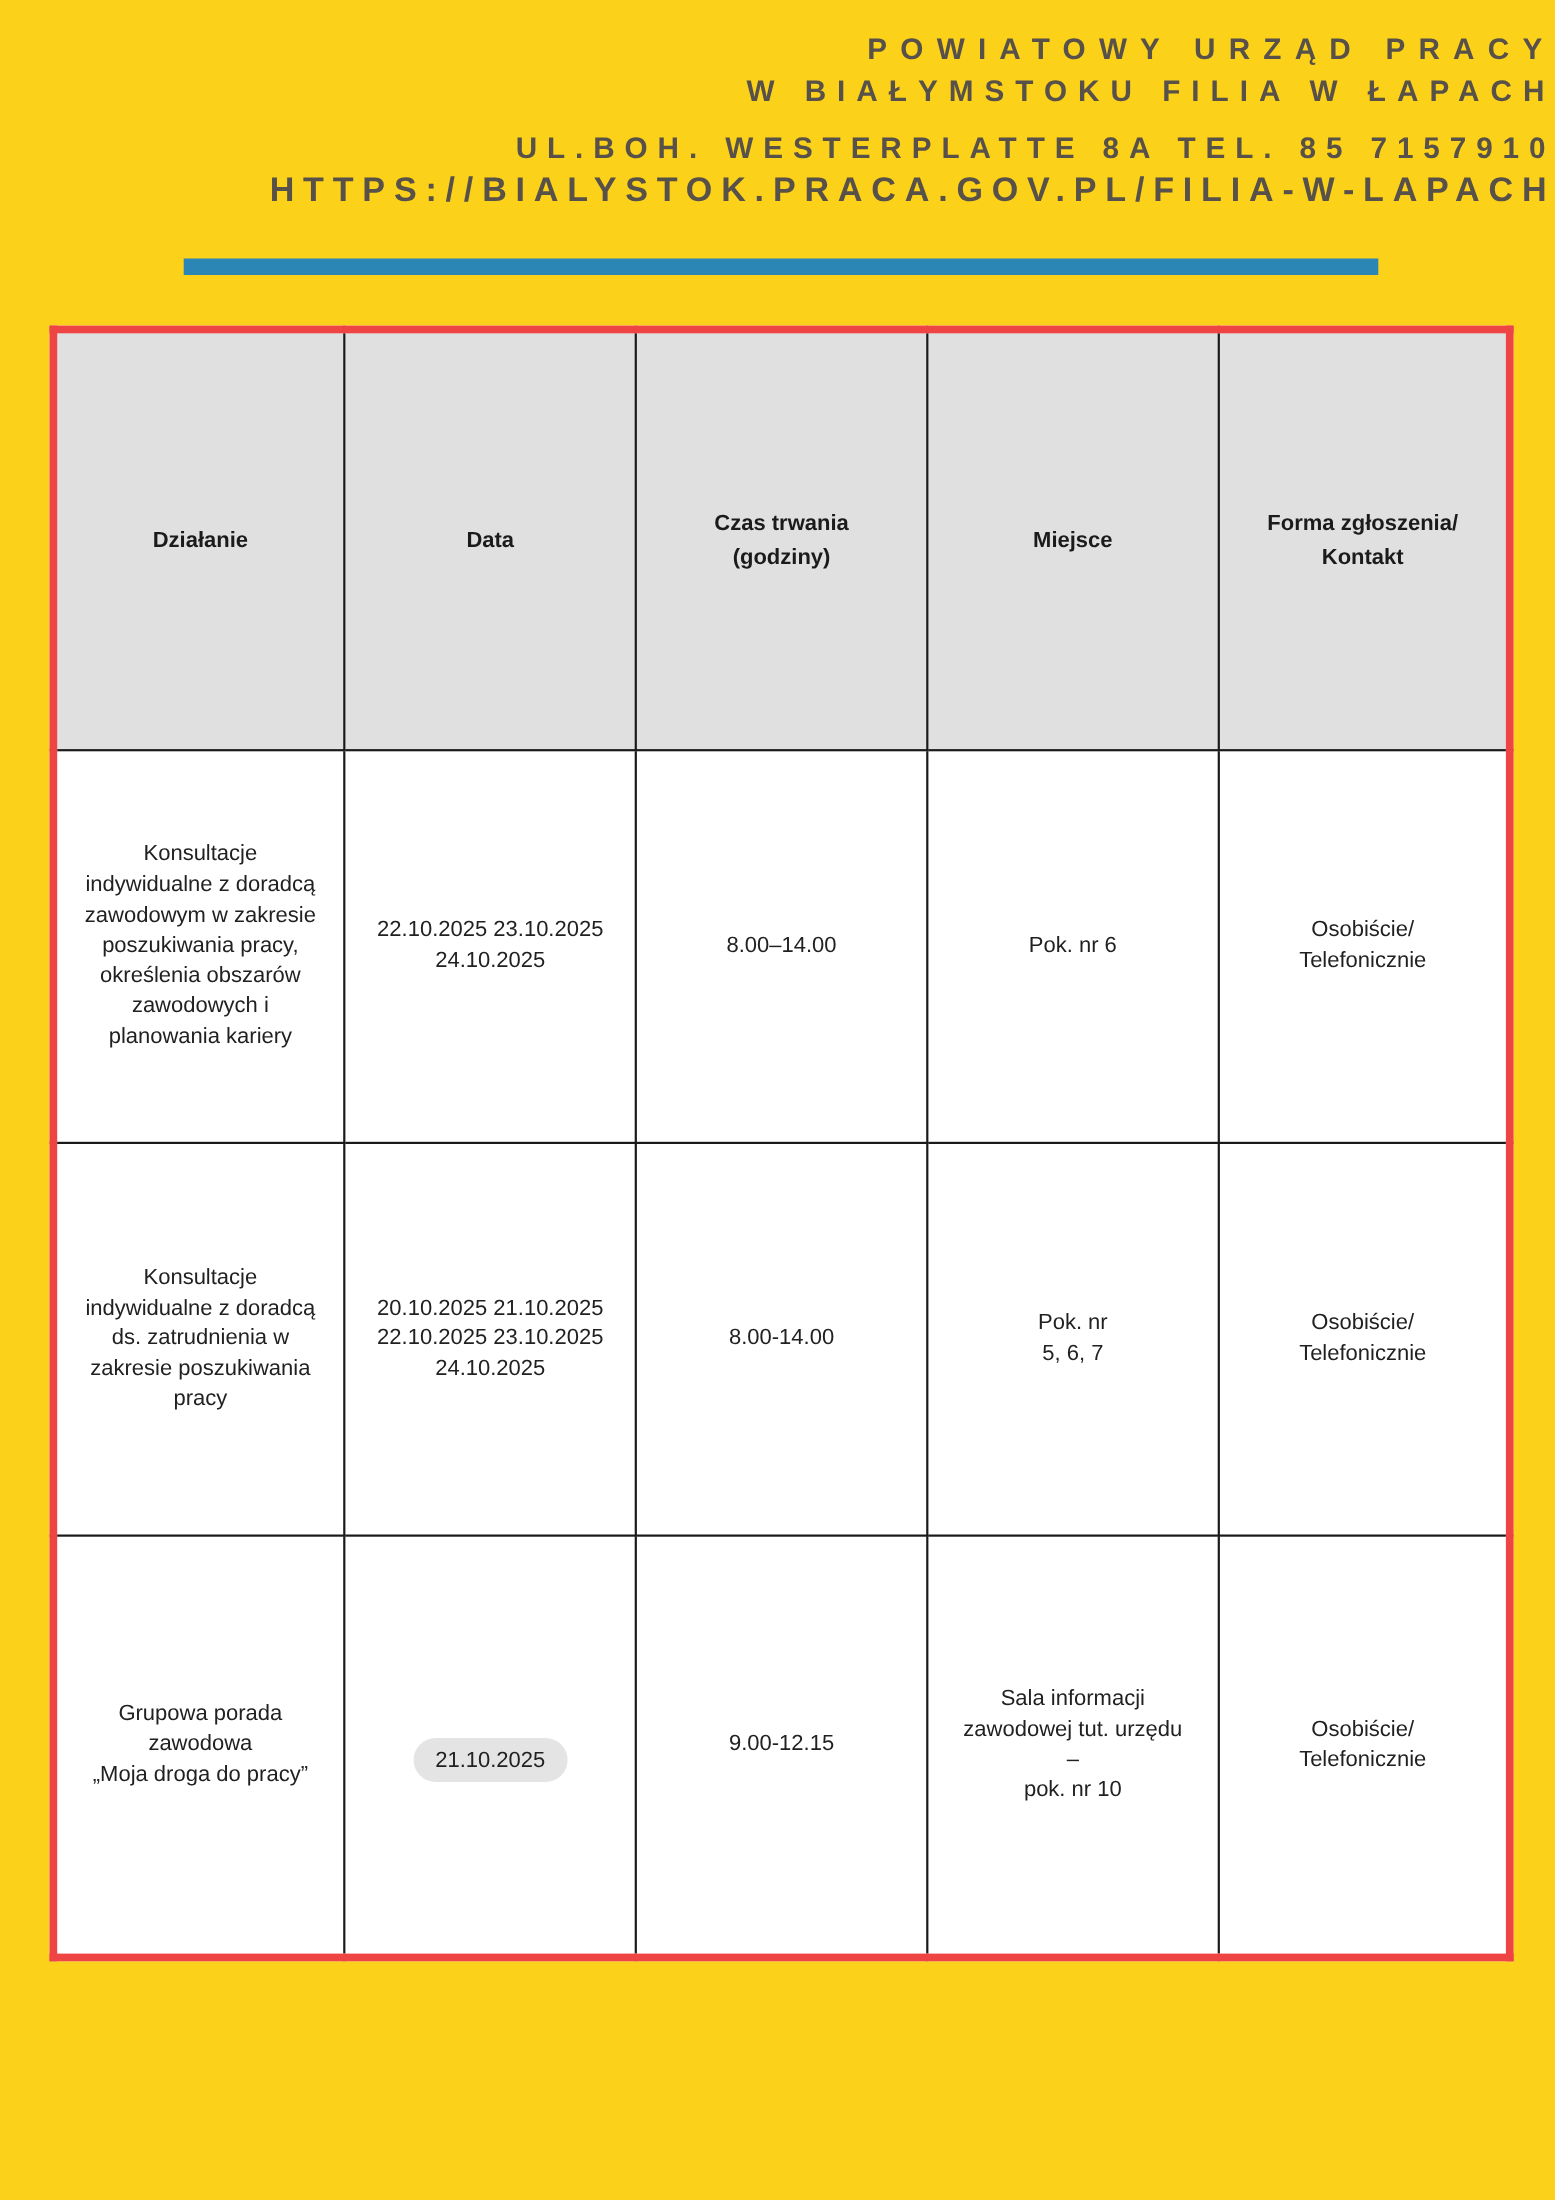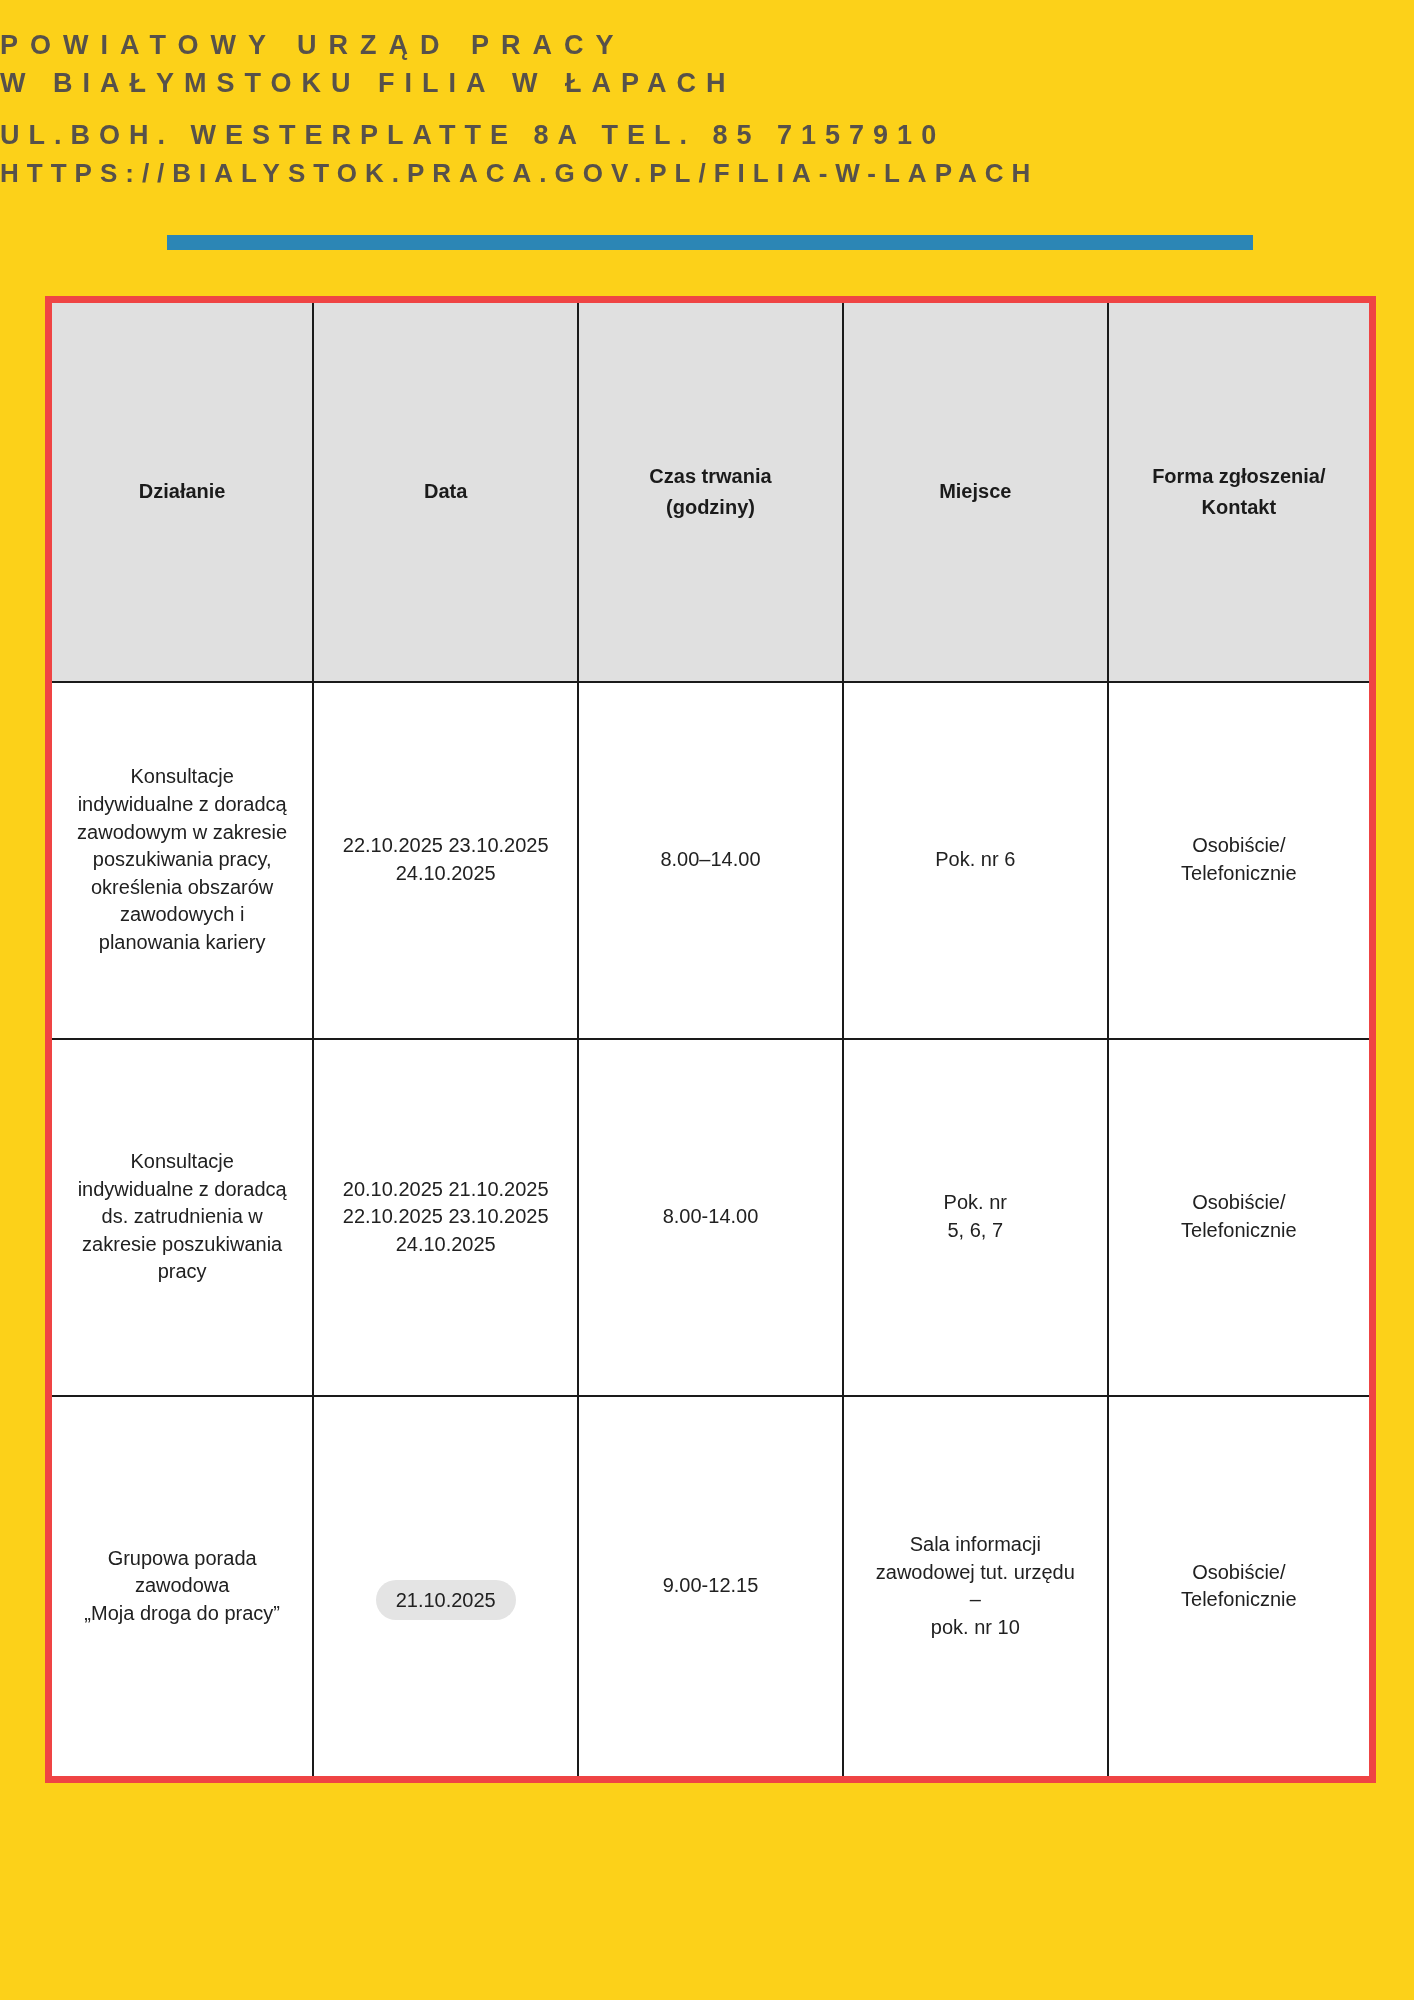--- a/index.html
+++ b/index.html
@@ -14,32 +14,32 @@
     background: #fcd119;
     overflow: hidden;
   }
 
   
   .org-header {
     position: absolute;
     top: 26px;
     left: 0;
     width: 100%;
-    text-align: left;
+    text-align: right;
     color: #57514a;
     font-weight: bold;
   }
   .org-line {
     line-height: 38px;
     white-space: nowrap;
   }
   .org-line-1 { font-size: 27px; letter-spacing: 12px; }
   .org-line-2 { font-size: 27px; letter-spacing: 10px; }
   .org-line-3 { font-size: 27px; letter-spacing: 9px; margin-top: 14px;  }
-  .org-line-4 { font-size: 26px; letter-spacing: 8px;  }
+  .org-line-4 { font-size: 31px; letter-spacing: 8px;  }
 
   
   .divider-bar {
     position: absolute;
     left: 167px;
     top: 235px;
     width: 1086px;
     height: 15px;
     background: #2c86b5;
   }

